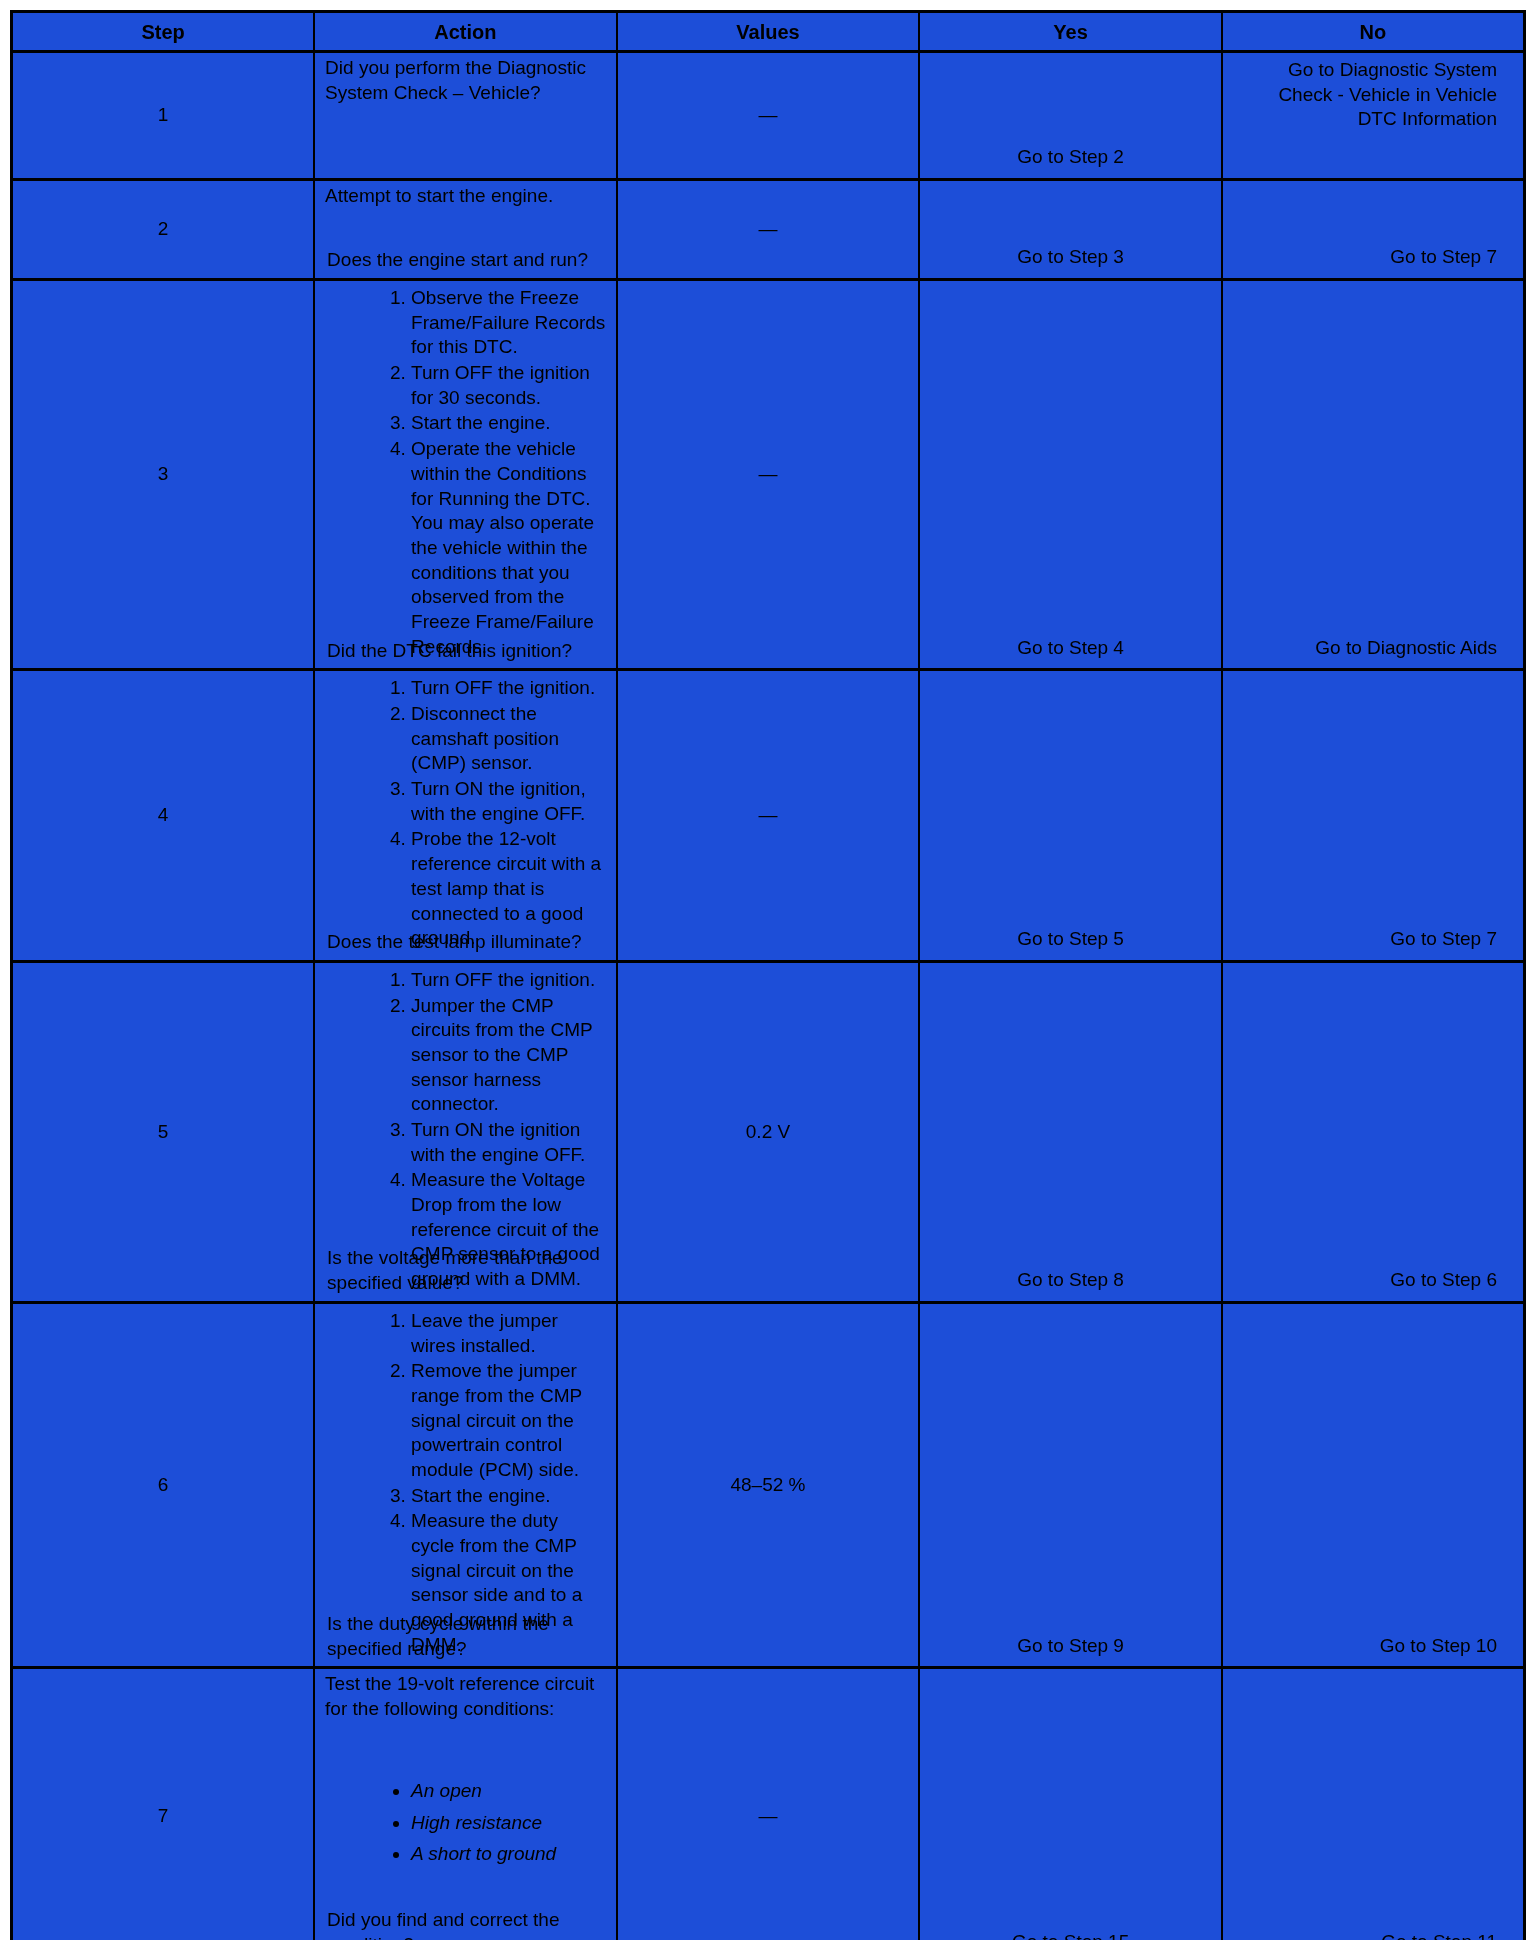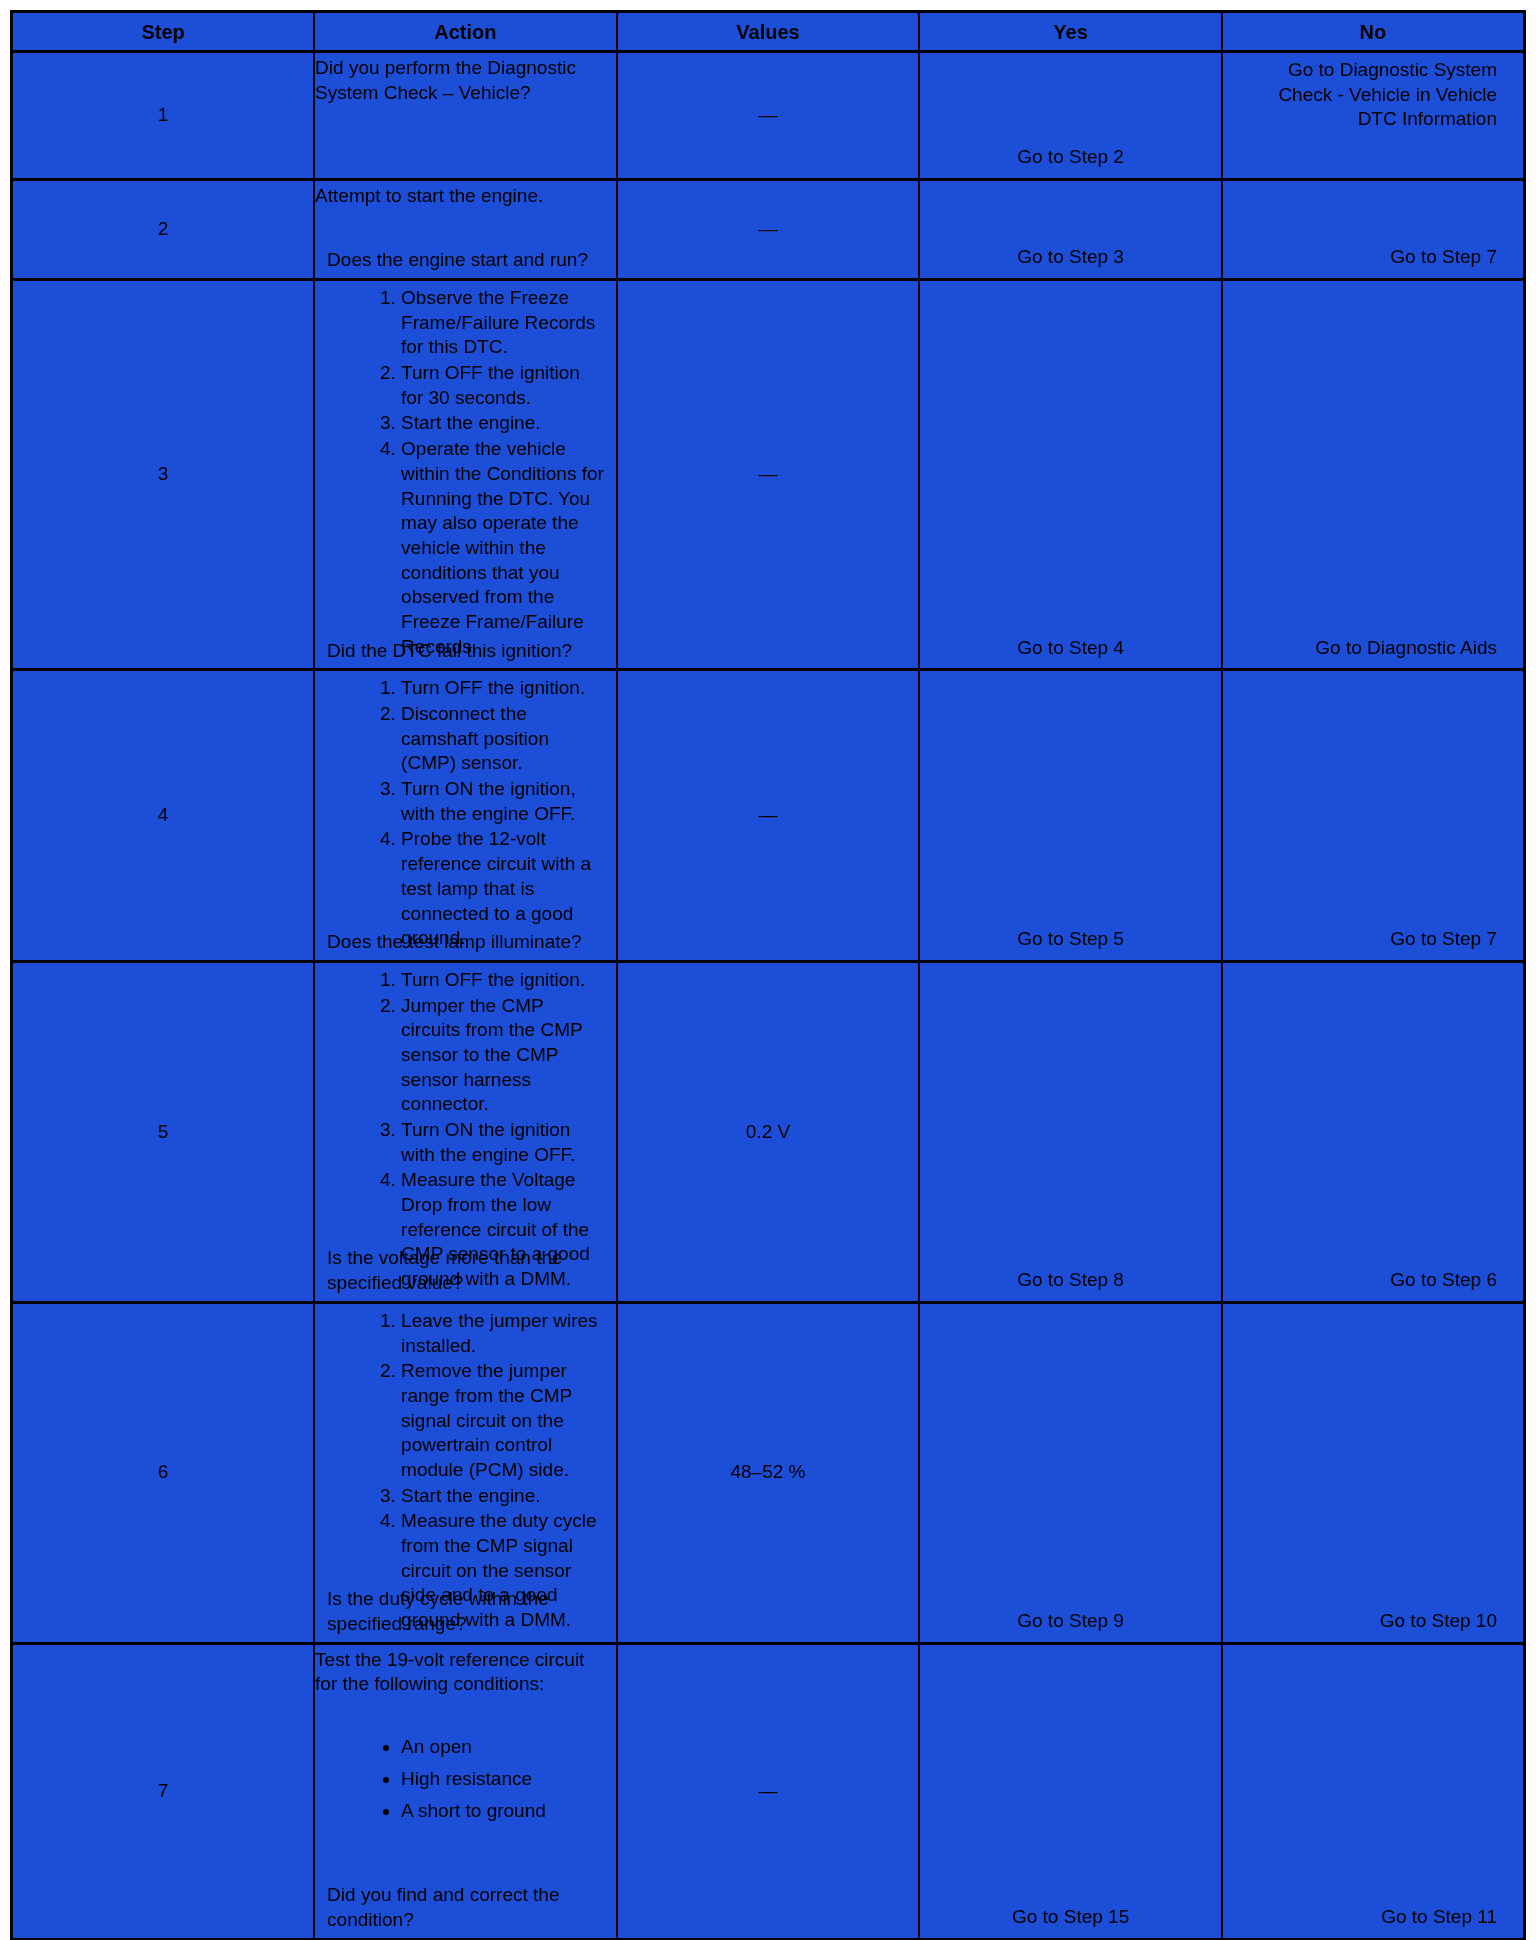--- a/index.html
+++ b/index.html
@@ -50,32 +50,33 @@
   tbody tr:nth-child(8) { height: 312px; }
 
   td { vertical-align: top; padding: 4px 8px; }
 
   td.step-cell {
     vertical-align: middle;
     text-align: center;
   }
   td.action-cell {
     position: relative;
-    padding: 3px 10px 8px 0;
+    padding: 3px 10px 8px 10px;
   }
   td.action-cell .intro { margin: 0; }
   td.action-cell ol {
     margin: 2px 0 0 0;
     padding-left: 86px;
   }
   td.action-cell ol li { margin: 1px 0; }
   td.action-cell ul {
-    margin: 38px 0 0 0;
+    margin: 57px 0 0 0;
     padding-left: 86px;
     list-style: disc;
+    font-style: italic;
   }
   td.action-cell ul li { margin: 7px 0; }
   td.action-cell .question {
     position: absolute;
     left: 12px;
     right: 10px;
     bottom: 5px;
   }
   td.values-cell {
     vertical-align: middle;

